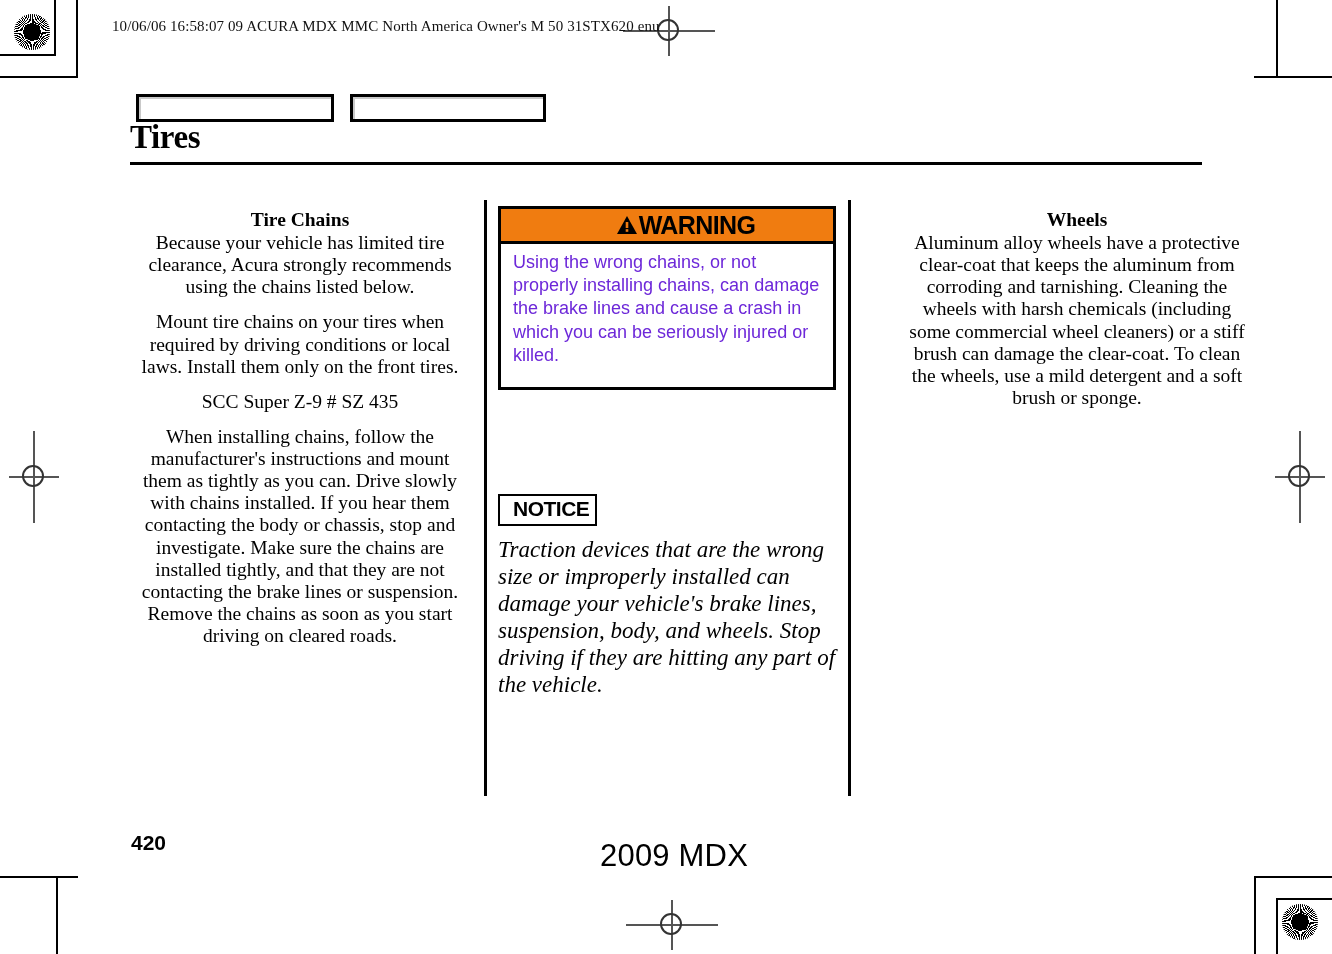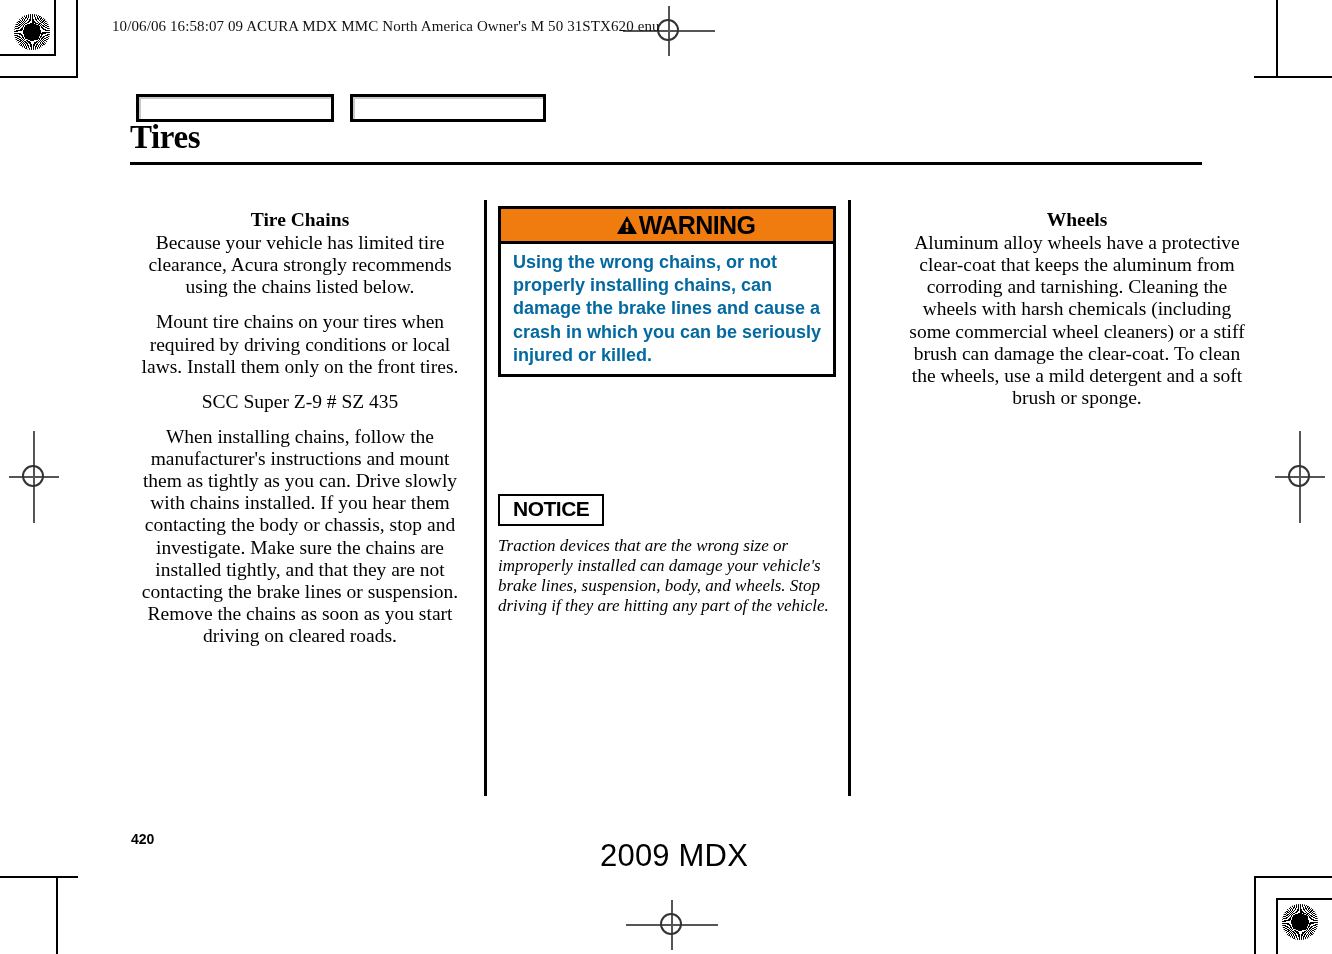--- a/index.html
+++ b/index.html
@@ -157,63 +157,62 @@
   }
   .warning-word {
     font-family: "Liberation Sans", sans-serif;
     font-weight: bold;
     font-size: 25px;
     letter-spacing: -0.6px;
     color: #000;
     line-height: 1;
   }
   .warning-body {
-    padding: 7px 10px 7px 12px;
+    padding: 7px 10px 20px 12px;
     font-family: "Liberation Sans", sans-serif;
     font-size: 18px;
     line-height: 1.29;
-    color: #0369a1;
-    font-weight: bold;
+    color: #6d28d9;
   }
   .warning-body p { margin: 0; }
   .warning-body p + p { margin-top: 19px; }
 
   
   .notice-wrap {
     position: absolute;
     left: 498px;
     top: 494px;
     width: 342px;
   }
   .notice-label {
     display: inline-block;
     border: 2px solid #000;
-    padding: 2px 13px 3px 13px;
+    padding: 2px 6px 3px 13px;
     font-family: "Liberation Sans", sans-serif;
     font-weight: bold;
     font-size: 21px;
     letter-spacing: -0.5px;
     line-height: 1.08;
   }
   .notice-text {
     margin: 10px 0 0 0;
     font-family: "Liberation Serif", serif;
     font-style: italic;
-    font-size: 17px;
+    font-size: 23px;
     line-height: 1.18;
   }
 
   
   .page-number {
     position: absolute;
     left: 131px;
     top: 831px;
     font-family: "Liberation Sans", sans-serif;
     font-weight: bold;
-    font-size: 14px;
+    font-size: 21px;
   }
   .footer-model {
     position: absolute;
     left: 600px;
     top: 838px;
     font-family: "Liberation Sans", sans-serif;
     font-size: 31px;
     letter-spacing: 0.2px;
   }
 </style>

